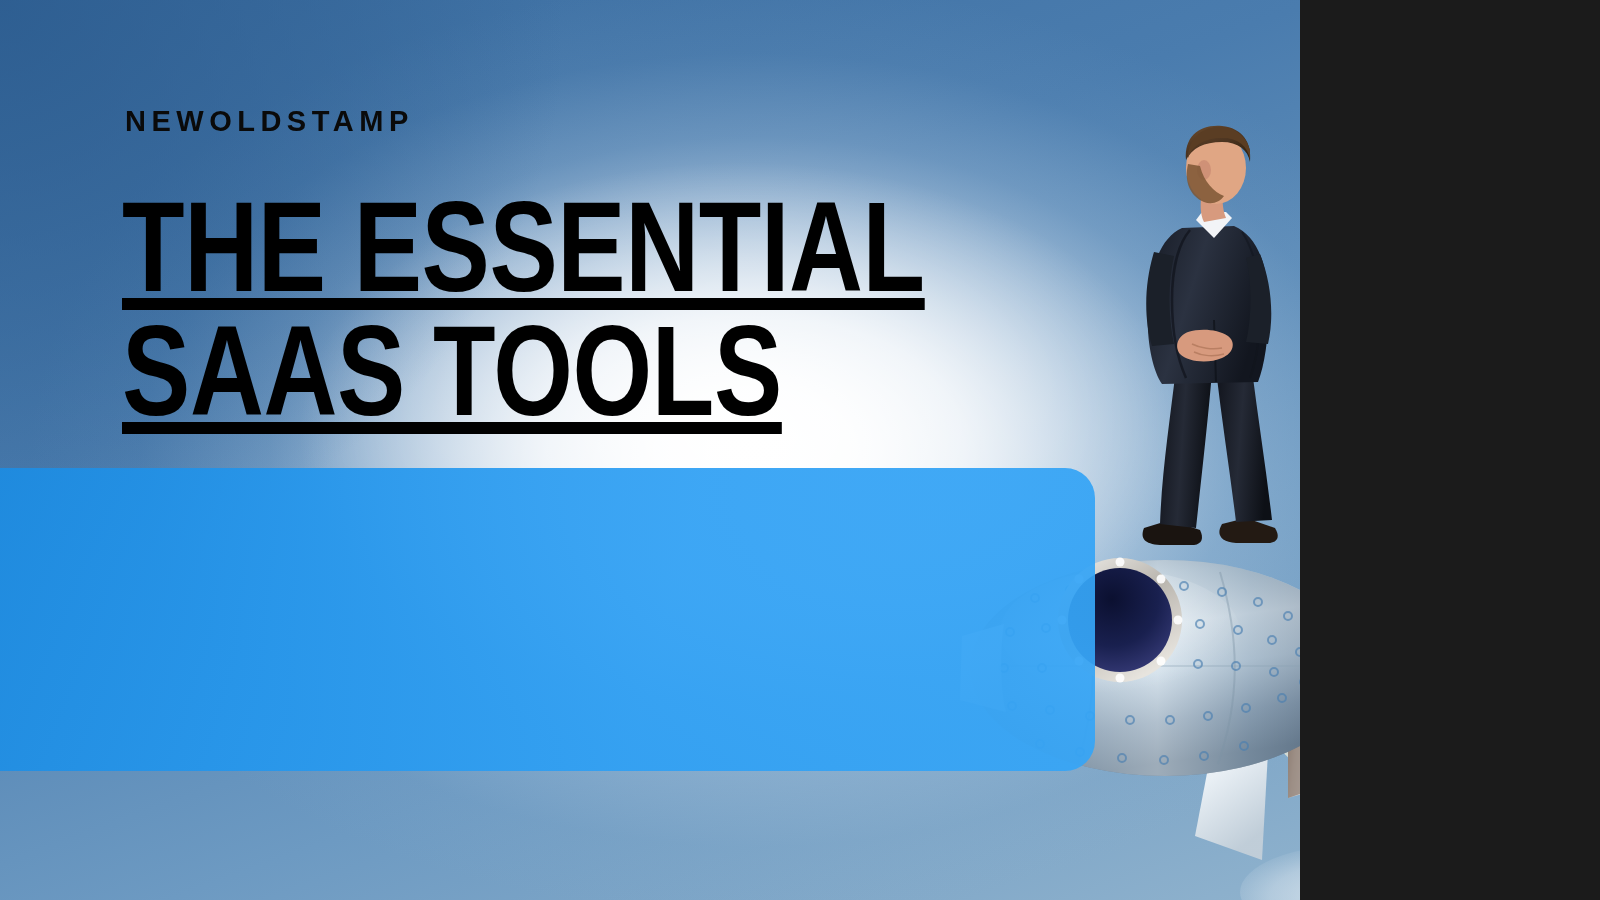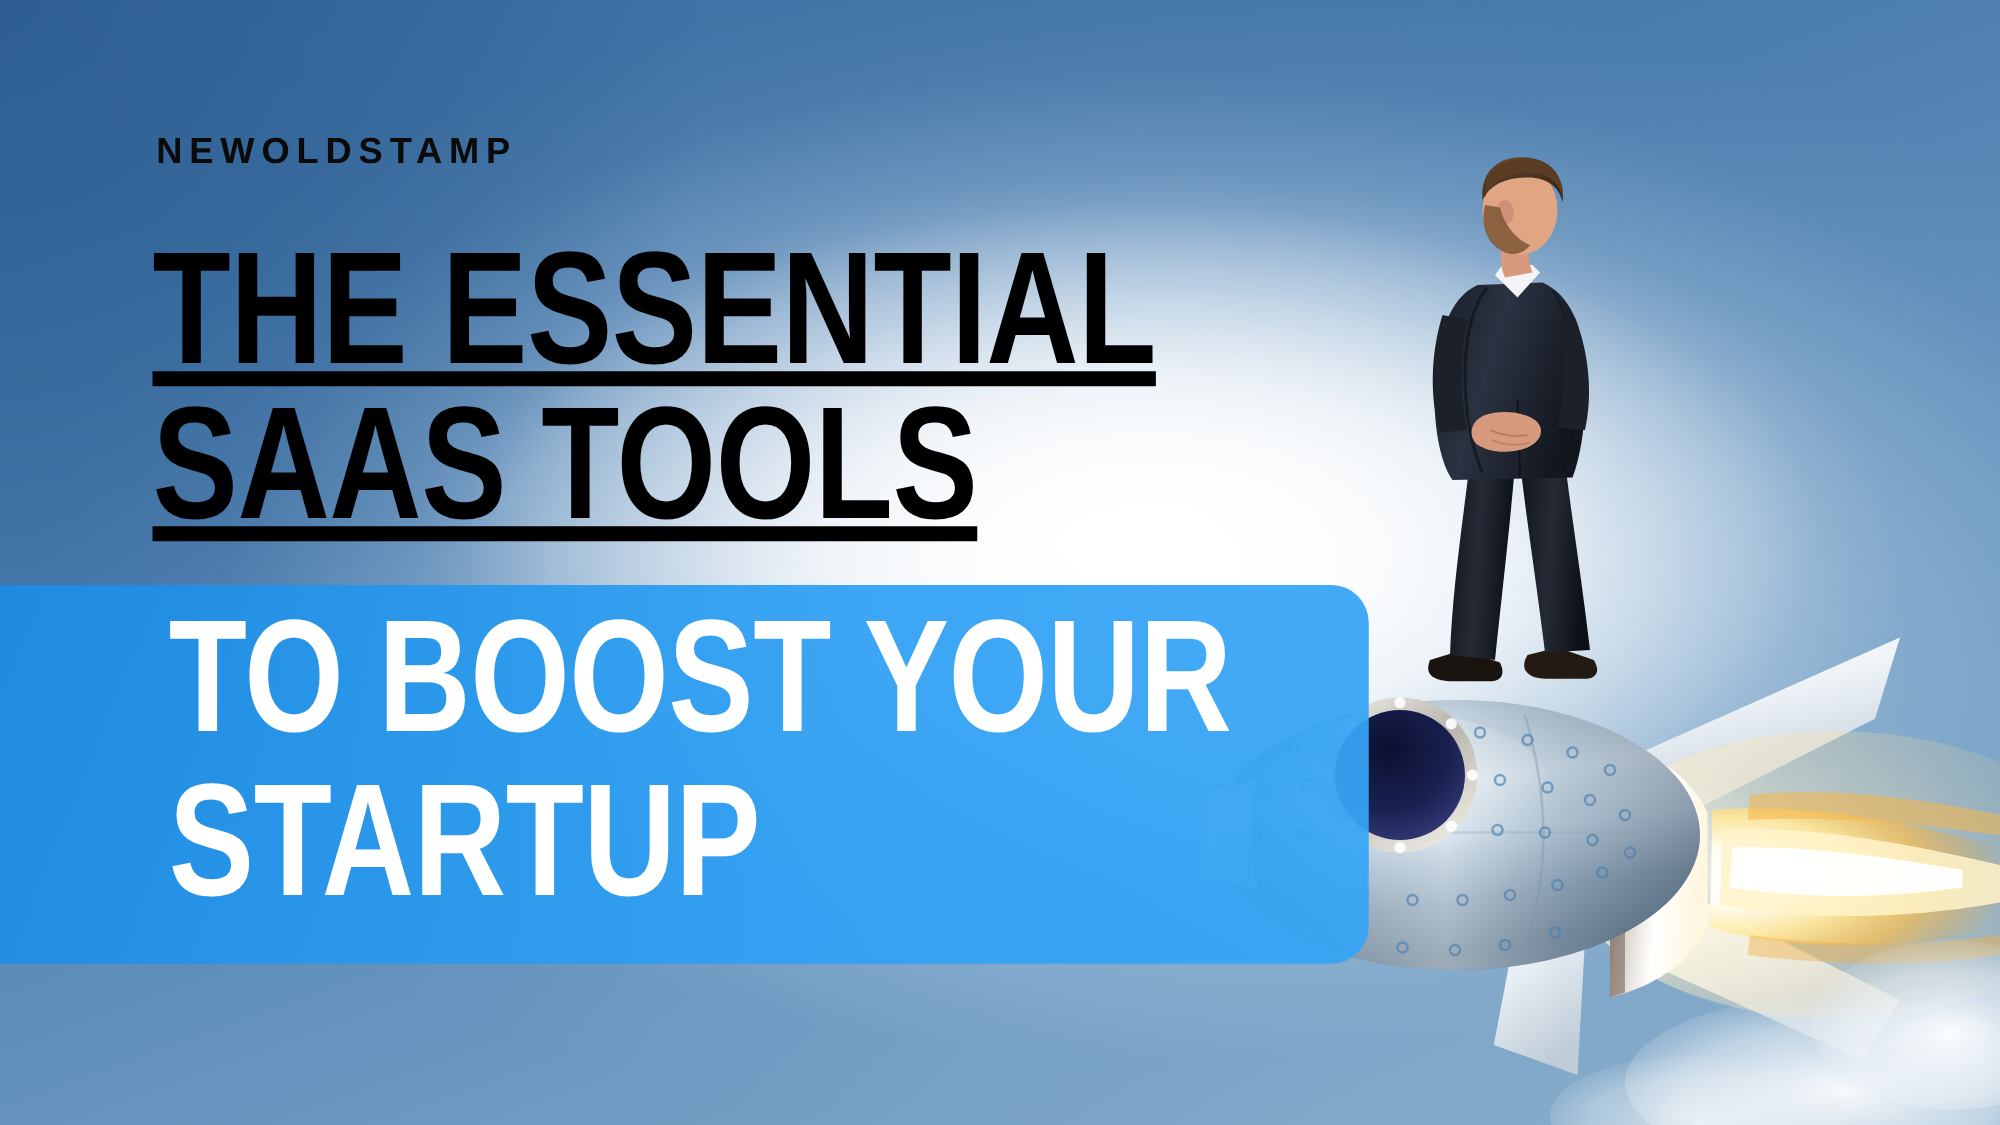--- a/index.html
+++ b/index.html
@@ -3,21 +3,21 @@
 <meta charset="utf-8">
 <style>
   html, body {
     margin: 0;
     padding: 0;
     background: #1b1b1b;
   }
 
   .canvas {
     position: relative;
-    width: 1600px;
+    width: 1300px;
     height: 900px;
     overflow: hidden;
     font-family: "Liberation Sans", sans-serif;
     background: #4a7aa8;
   }
 
   
   .bg-base {
     position: absolute;
     inset: 0;
@@ -364,18 +364,14 @@
 
   <div class="banner"></div>
 
   <div class="brand">NEWOLDSTAMP</div>
 
   <div class="headline">
     <span class="hl">THE ESSENTIAL</span>
     <span class="hl">SAAS TOOLS</span>
   </div>
 
-  <div class="subhead">
-    <span class="sh">TO BOOST YOUR</span>
-    <span class="sh">STARTUP</span>
-  </div>
 
 </div>
 
 </body></html>

